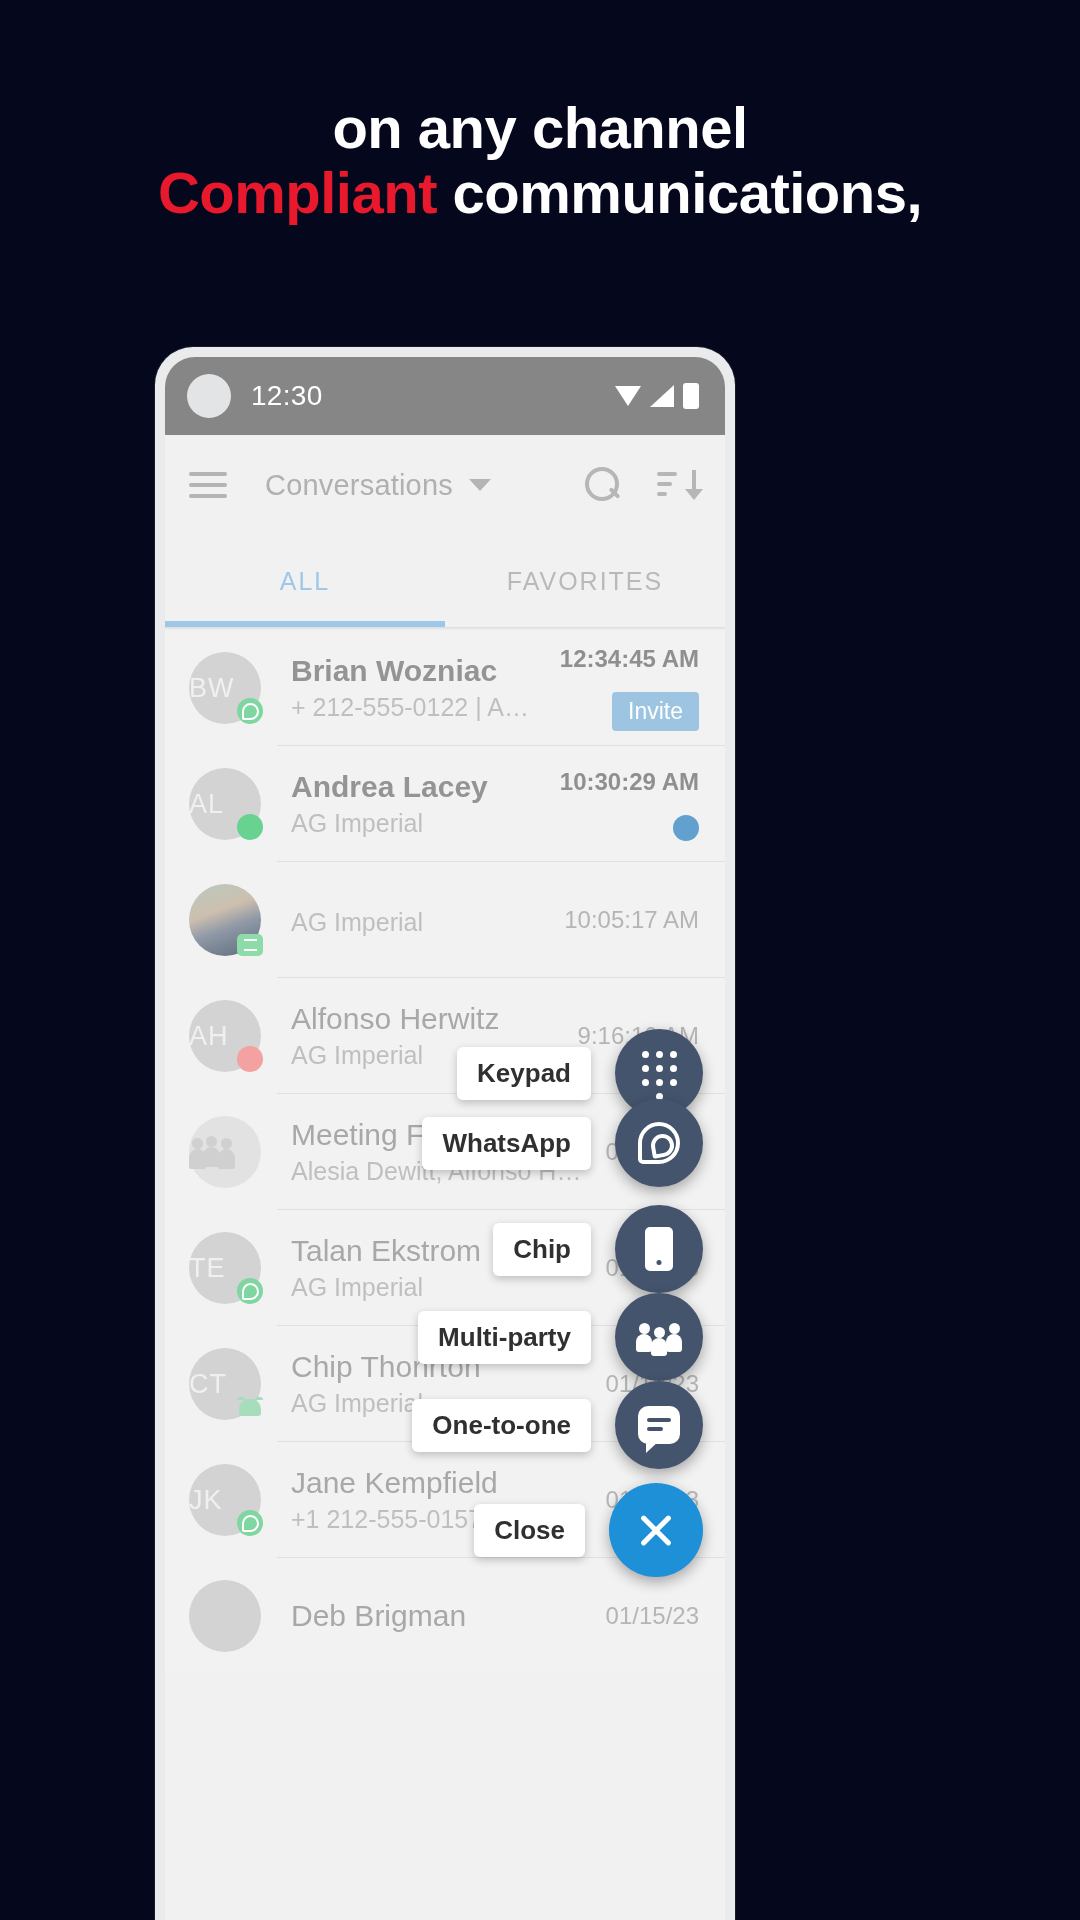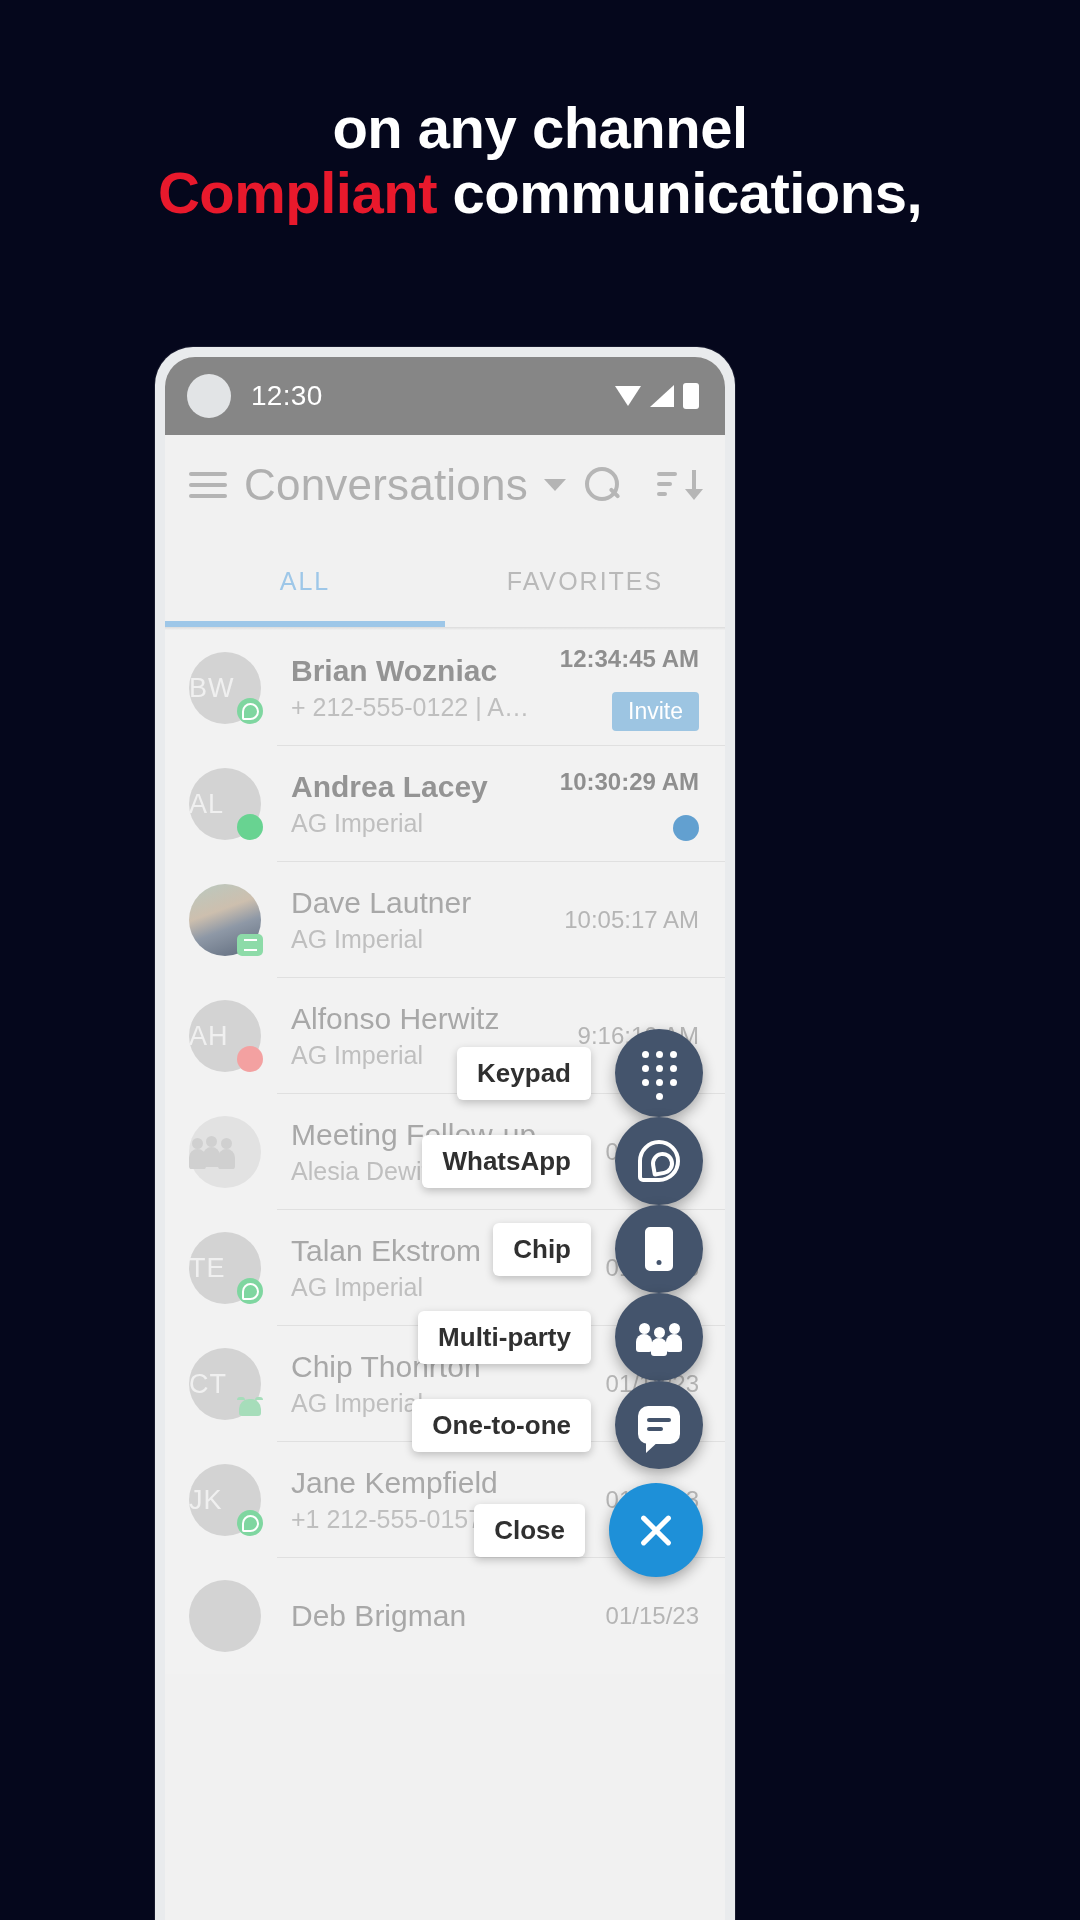--- a/index.html
+++ b/index.html
@@ -89,22 +89,22 @@
   .toolbar {
     height:100px;
     display:flex;
     align-items:center;
     padding:0 26px 0 24px;
     background:#f1f1f1;
   }
   .ic-menu { width:38px; height:26px; display:flex; flex-direction:column; justify-content:space-between; }
   .ic-menu i { display:block; height:4px; background:#b4b4b4; border-radius:2px; }
   .tb-title {
-    margin-left:17px;
-    font-size:44px;
+    margin-left:38px;
+    font-size:29px;
     color:#b0b0b0;
     letter-spacing:0.2px;
   }
   .ic-caret {
     margin-left:16px;
     width:0; height:0;
     border-left:11px solid transparent;
     border-right:11px solid transparent;
     border-top:12px solid #b4b4b4;
   }
@@ -464,21 +464,20 @@
           <div class="unread"></div>
         </div>
         <div class="divider"></div>
       </div>
 
       <div class="row">
         <div class="avatar photo">
           <span class="badge sms"></span>
         </div>
         <div class="rtext">
-          <div class="rname">Dave Lautner</div>
           <div class="rsub">AG Imperial</div>
         </div>
         <div class="rright">
           <div class="rtime">10:05:17 AM</div>
         </div>
         <div class="divider"></div>
       </div>
 
       <div class="row">
         <div class="avatar">
@@ -584,21 +583,21 @@
               <i></i>
               <i></i>
               <i></i>
               <i></i>
               <i></i>
               <i class="last"></i>
           </span>
         </span>
       </div>
 
-      <div class="sd-item" style="bottom:742px">
+      <div class="sd-item" style="bottom:760px">
         <span class="sd-label">WhatsApp</span>
         <span class="fab">
           <span class="g-wa"></span>
         </span>
       </div>
 
       <div class="sd-item" style="bottom:654px">
         <span class="sd-label">Chip</span>
         <span class="fab">
           <span class="g-phone"></span>

